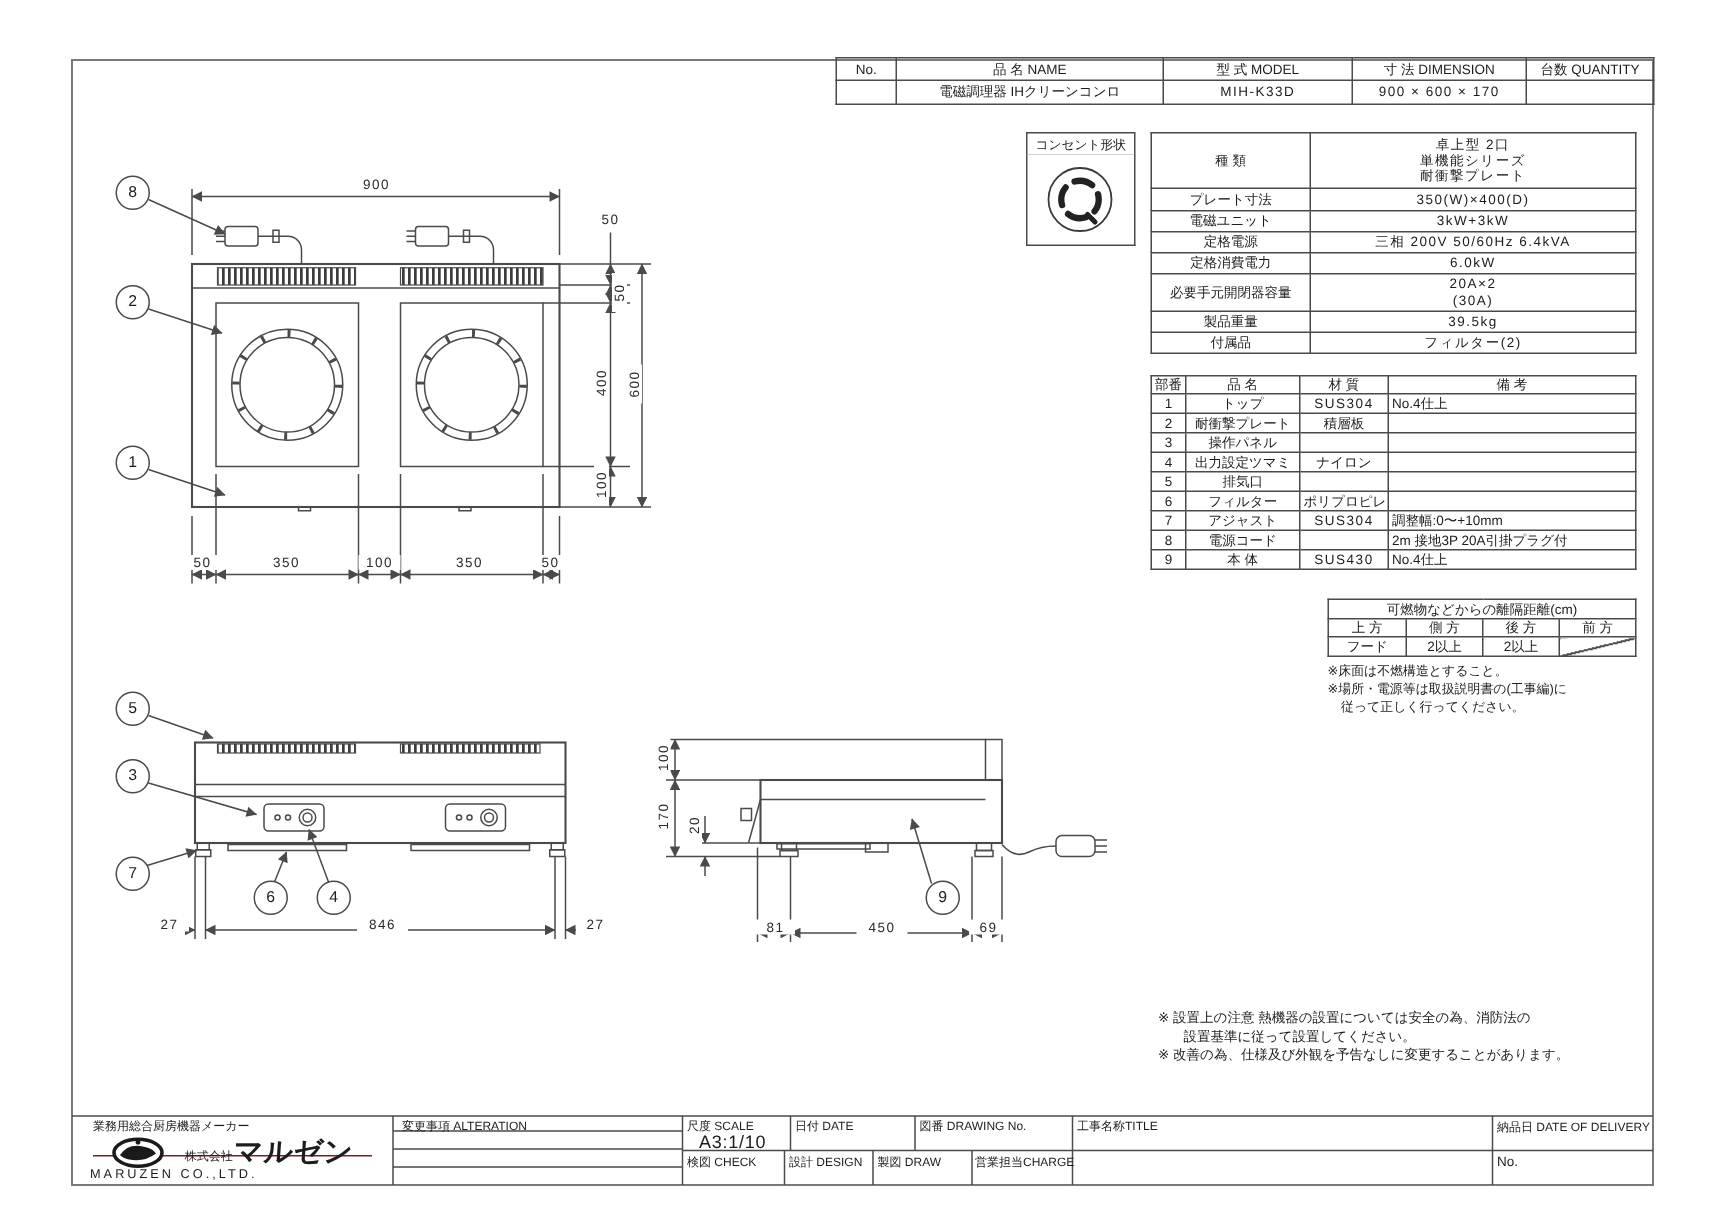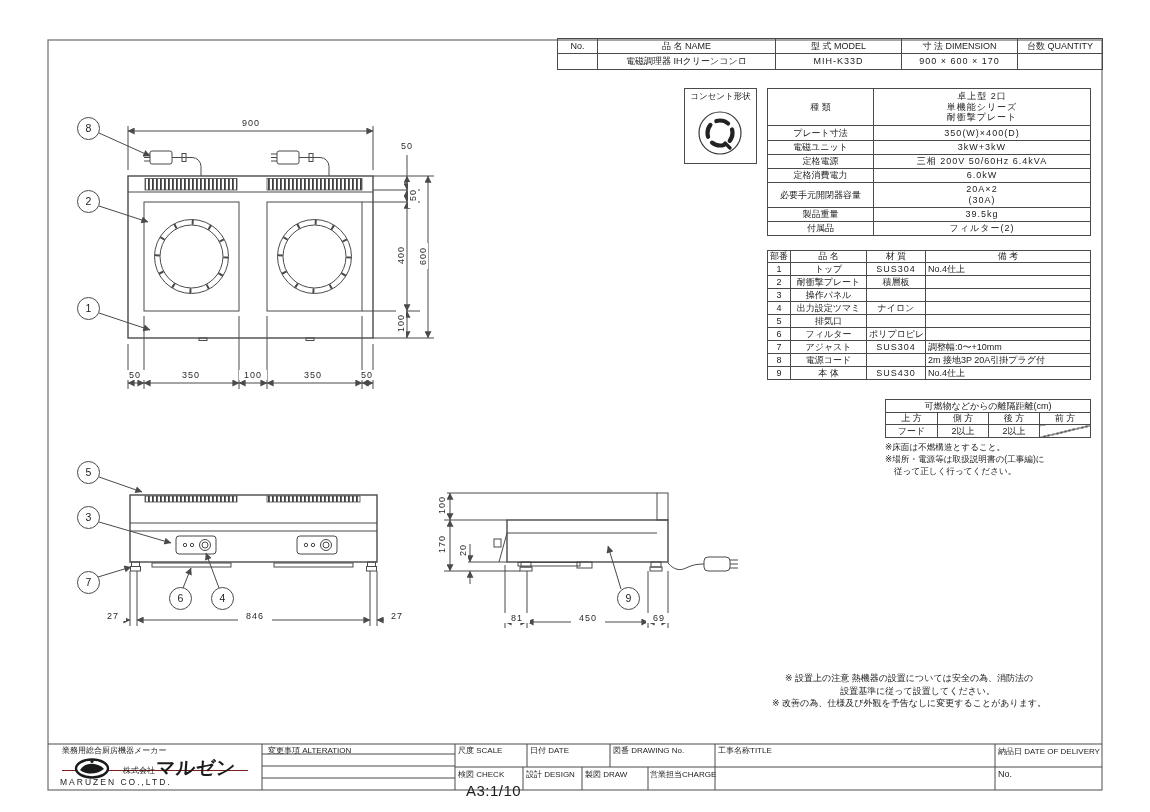--- a/index.html
+++ b/index.html
@@ -360,42 +360,42 @@
       <td style="background:linear-gradient(to bottom right, transparent 47%, #4a4a4a 47%, #4a4a4a 53%, transparent 53%);"></td>
     </tr>
   </tbody>
     </table>
   <div class="abs" style="left:885px;top:441px;">
     <div class="small-note">※床面は不燃構造とすること。</div>
     <div class="small-note">※場所・電源等は取扱説明書の(工事編)に</div>
     <div class="small-note" style="padding-left:9px;">従って正しく行ってください。</div>
   </div>
 
-  <div class="abs" style="left:772px;top:672px;text-align:center;">
+  <div class="abs" style="left:772px;top:672px;">
     <div class="note-line">※ 設置上の注意 熱機器の設置については安全の為、消防法の</div>
     <div class="note-line" style="padding-left:17px;">設置基準に従って設置してください。</div>
     <div class="note-line">※ 改善の為、仕様及び外観を予告なしに変更することがあります。</div>
   </div>
 
   <div class="abs" style="left:62px;top:745px;width:186px;text-align:left;font-size:8px;
        border-bottom:1px solid #7f1d1d;padding-bottom:14px;z-index:3;">業務用総合厨房機器メーカー</div>
   <div class="abs" style="left:60px;top:755px;width:190px;display:flex;align-items:center;justify-content:center;z-index:3;">
     <svg width="36" height="21" style="flex:none;">
       <ellipse cx="18" cy="10.5" rx="16" ry="9" fill="#fff" stroke="#1a1a1a" stroke-width="2.4"></ellipse>
       <path d="M6,12 Q12,3 24,7 Q28,8 30,11 Q22,17 12,15 Q8,14 6,12 Z" fill="#1a1a1a"></path>
       <circle cx="18" cy="3.5" r="1.6" fill="#1a1a1a"></circle>
     </svg>
     <span style="font-size:8px;margin:4px 1px 0 13px;">株式会社</span>
     <span style="font-size:19px;font-weight:bold;letter-spacing:0.5px;transform:skewX(-4deg);">マルゼン</span>
   </div>
   <div class="abs" style="left:60px;top:777px;width:190px;text-align:left;font-size:8.5px;letter-spacing:2px;z-index:3;">MARUZEN CO.,LTD.</div>
 
   <div class="tb-label" style="left:268px;top:745px;">変更事項  ALTERATION</div>
   <div class="tb-label" style="left:458px;top:745px;">尺度 SCALE</div>
-  <div class="tb-label" style="left:466px;top:754px;font-size:15px;letter-spacing:0.5px;margin-top:28px;">A3:1/10</div>
+  <div class="tb-label" style="left:466px;top:754px;font-size:12px;letter-spacing:0.5px;">A3:1/10</div>
   <div class="tb-label" style="left:530px;top:745px;">日付 DATE</div>
   <div class="tb-label" style="left:613px;top:745px;">図番 DRAWING  No.</div>
   <div class="tb-label" style="left:718px;top:745px;">工事名称TITLE</div>
   <div class="tb-label" style="left:998px;top:746px;">納品日   DATE  OF  DELIVERY</div>
   <div class="tb-label" style="left:458px;top:769px;">検図 CHECK</div>
   <div class="tb-label" style="left:526px;top:769px;">設計 DESIGN</div>
   <div class="tb-label" style="left:585px;top:769px;">製図 DRAW</div>
   <div class="tb-label" style="left:650px;top:769px;">営業担当CHARGE</div>
   <div class="tb-label" style="left:718px;top:769px;margin-top:44px;">図面名称DRAWING  CORD</div>
   <div class="tb-label" style="left:998px;top:769px;font-size:9px;">No.</div>

